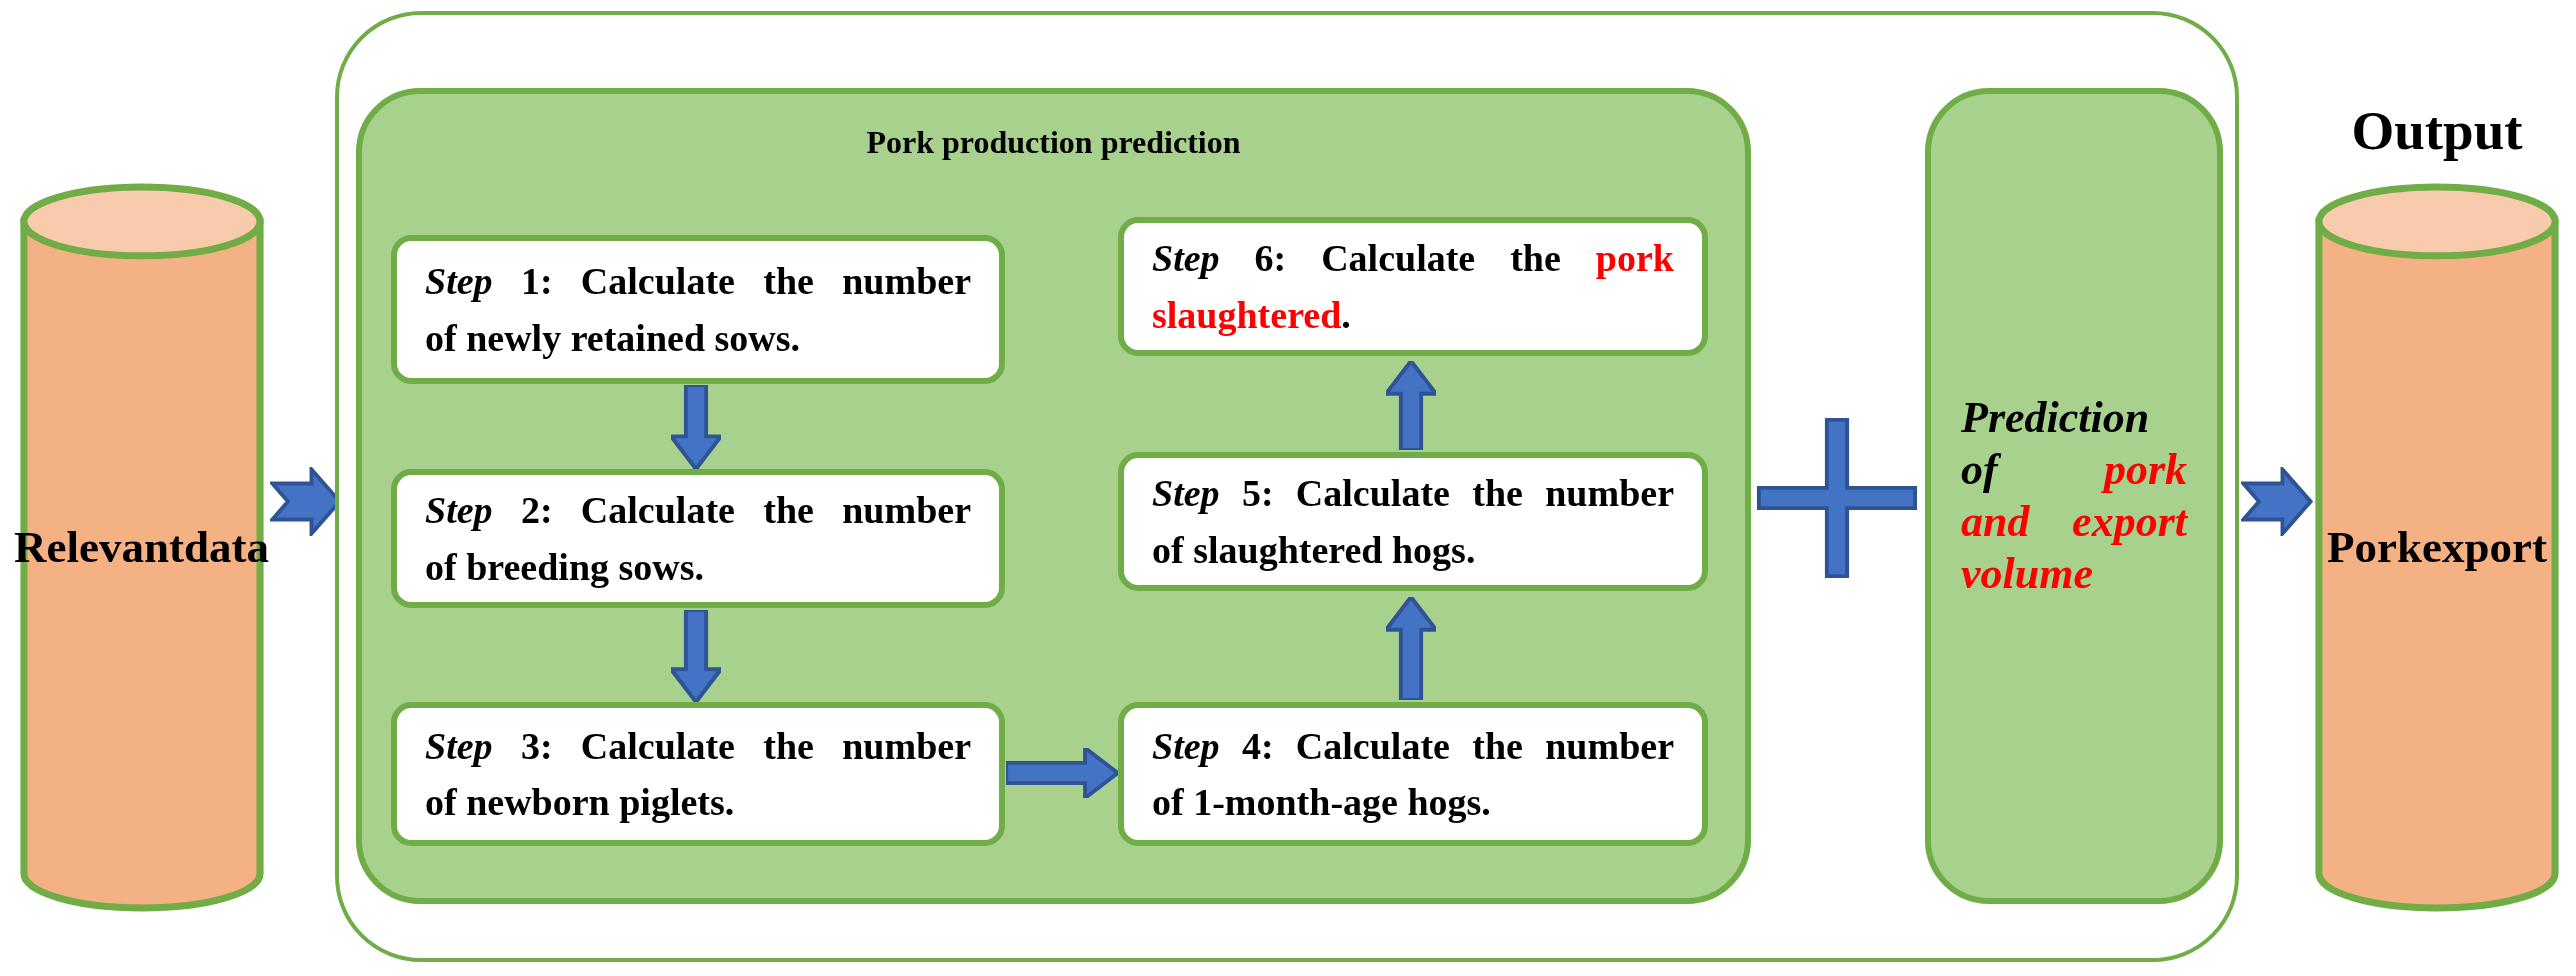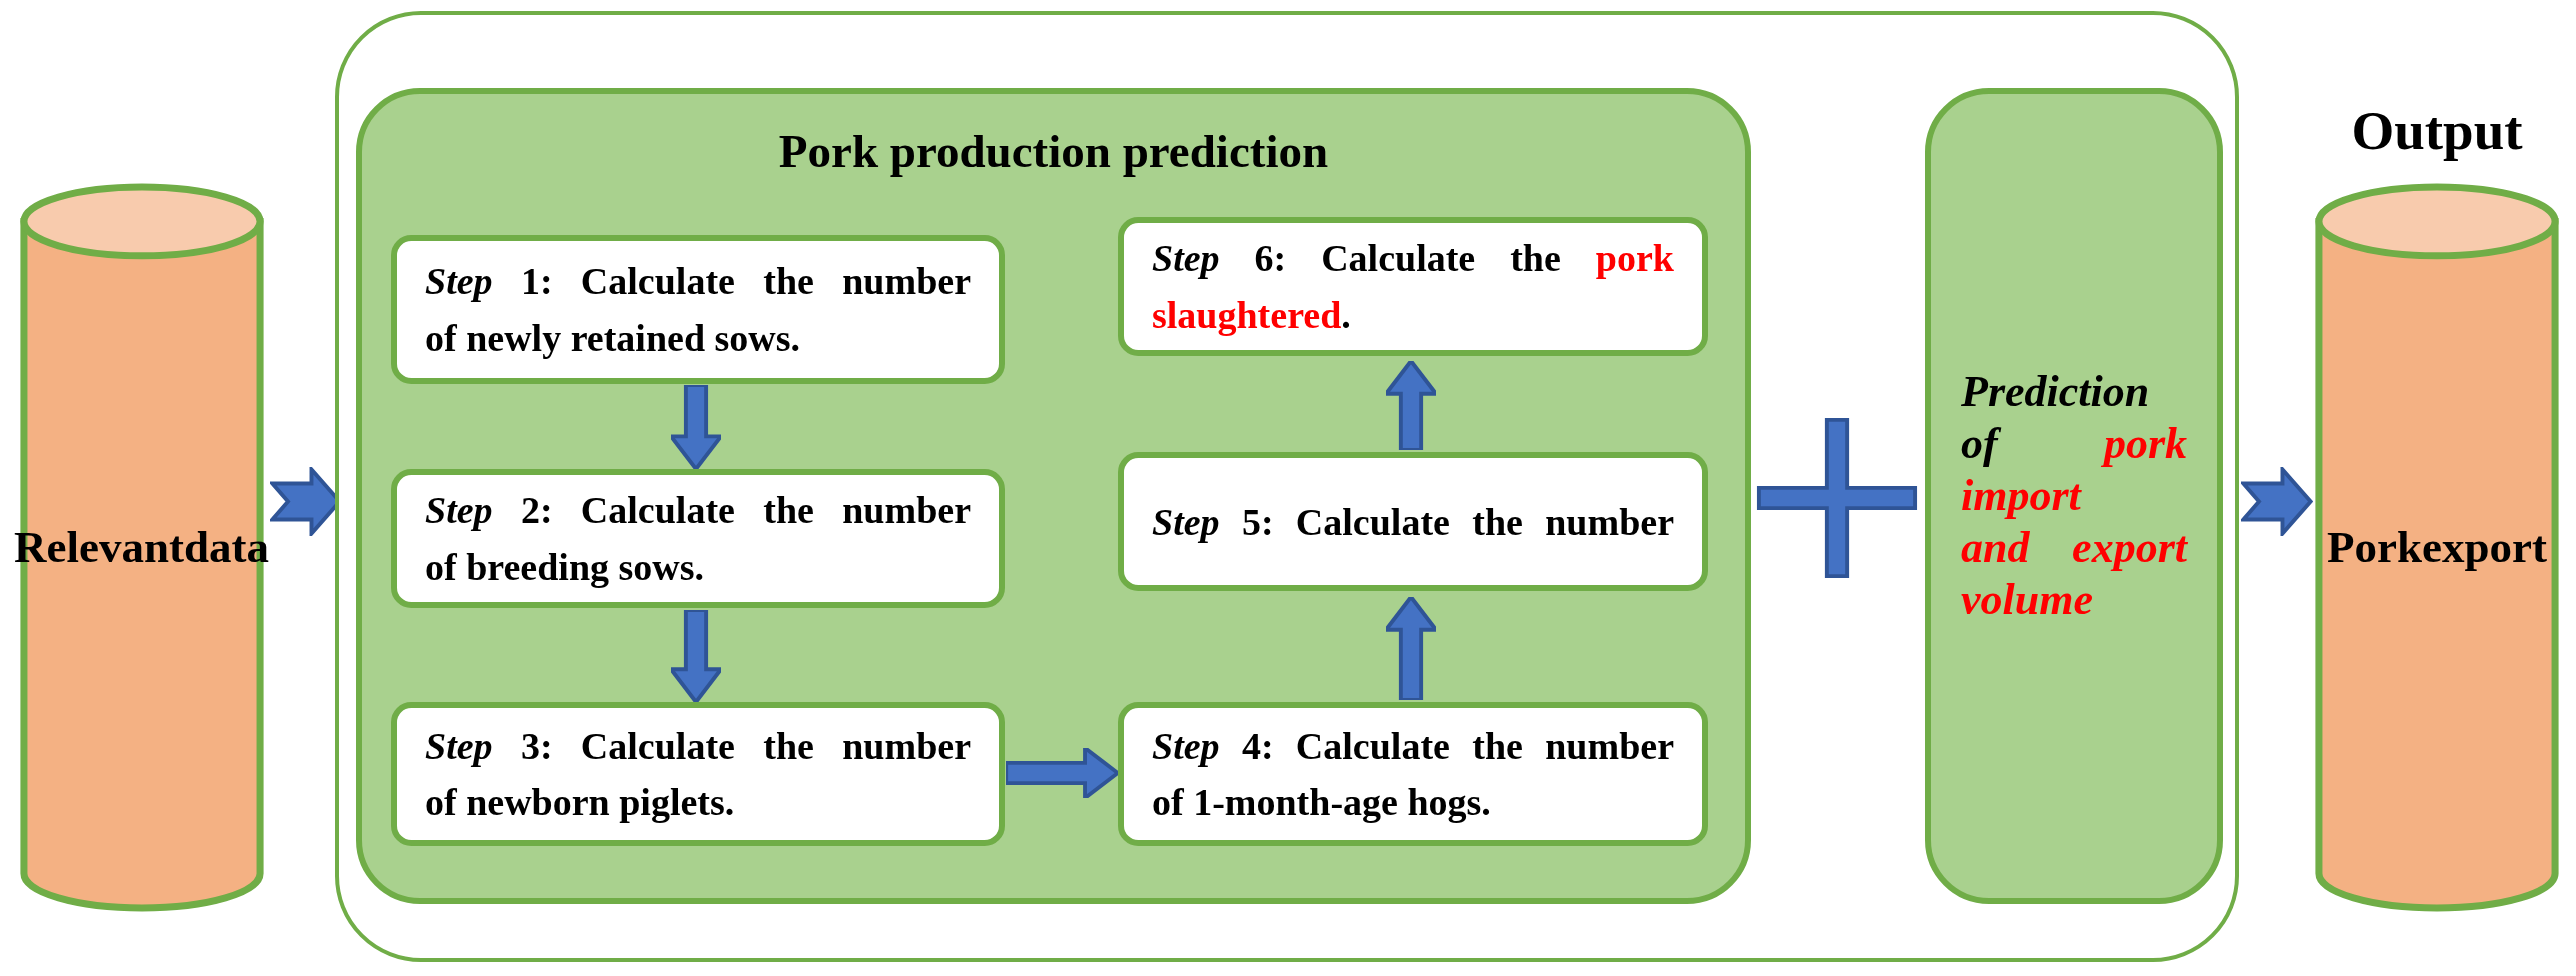--- a/index.html
+++ b/index.html
@@ -33,21 +33,21 @@
   }
   .green-panel{
     background:var(--green-fill); border:6.3px solid var(--green-border);
     border-radius:64px; box-sizing:border-box;
   }
   #production-box{left:356px; top:88px; width:1395px; height:816px;}
   #import-box{left:1925px; top:88px; width:298px; height:816px;
     display:flex; flex-direction:column; justify-content:center; padding:0 30px;font-style:italic;}
   #main-title{
     left:356px; top:124px; width:1395px; text-align:center;
-    font-size:47px; font-weight:bold;
+    font-size:32px; font-weight:bold;
   }
   .step-box{
     background:#ffffff; border:6.3px solid var(--green-border); border-radius:20.3px;
     box-sizing:border-box; display:flex; flex-direction:column; justify-content:center;
     padding:0 28px; font-size:38px; font-weight:bold;
   }
   .jline{display:flex; justify-content:space-between;}
   .line2{margin-top:12.5px;}
   .it{font-style:italic;}
   .red{color:var(--red);}
@@ -137,20 +137,21 @@
   </svg>
 
   <div class="abs step-box" style="left:1118px; top:452px; width:590px; height:139px;">
     <div class="jline">
       <span class="it">Step</span>
       <span>5:</span>
       <span>Calculate</span>
       <span>the</span>
       <span>number</span>
     </div>
+    <div class="line2">of slaughtered hogs.</div>
   </div>
 
   <svg class="abs" style="left:1386px; top:361px;" width="50" height="89" viewBox="0 0 64 114">
     <polygon class="arrow-shape" points="32,0 64,42 45,42 45,114 19,114 19,42 0,42"></polygon>
   </svg>
 
   <div class="abs step-box" style="left:1118px; top:217px; width:590px; height:139px;">
     <div class="jline">
       <span class="it">Step</span>
       <span>6:</span>
@@ -166,21 +167,20 @@
   <svg class="abs" style="left:1755px; top:416px;" width="164" height="164" viewBox="0 0 210 210">
     <path class="arrow-shape" d="M92,5 H118 V92 H205 V118 H118 V205 H92 V118 H5 V92 H92 Z"></path>
   </svg>
 
   <div class="abs green-panel" id="import-box">
     <div class="pline">Prediction</div>
     <div class="pline jline">
       <span>of</span>
       <span class="red">pork</span>
     </div>
-    <div class="pline red">import</div>
     <div class="pline jline red">
       <span>and</span>
       <span>export</span>
     </div>
     <div class="pline red">volume</div>
   </div>
 
   <svg class="abs" style="left:2241px; top:467px;" width="72" height="69" viewBox="0 0 92 88">
     <polygon class="arrow-shape" points="3,21 53,21 53,3 89,44 53,85 53,67 3,67 23,44"></polygon>
   </svg>

